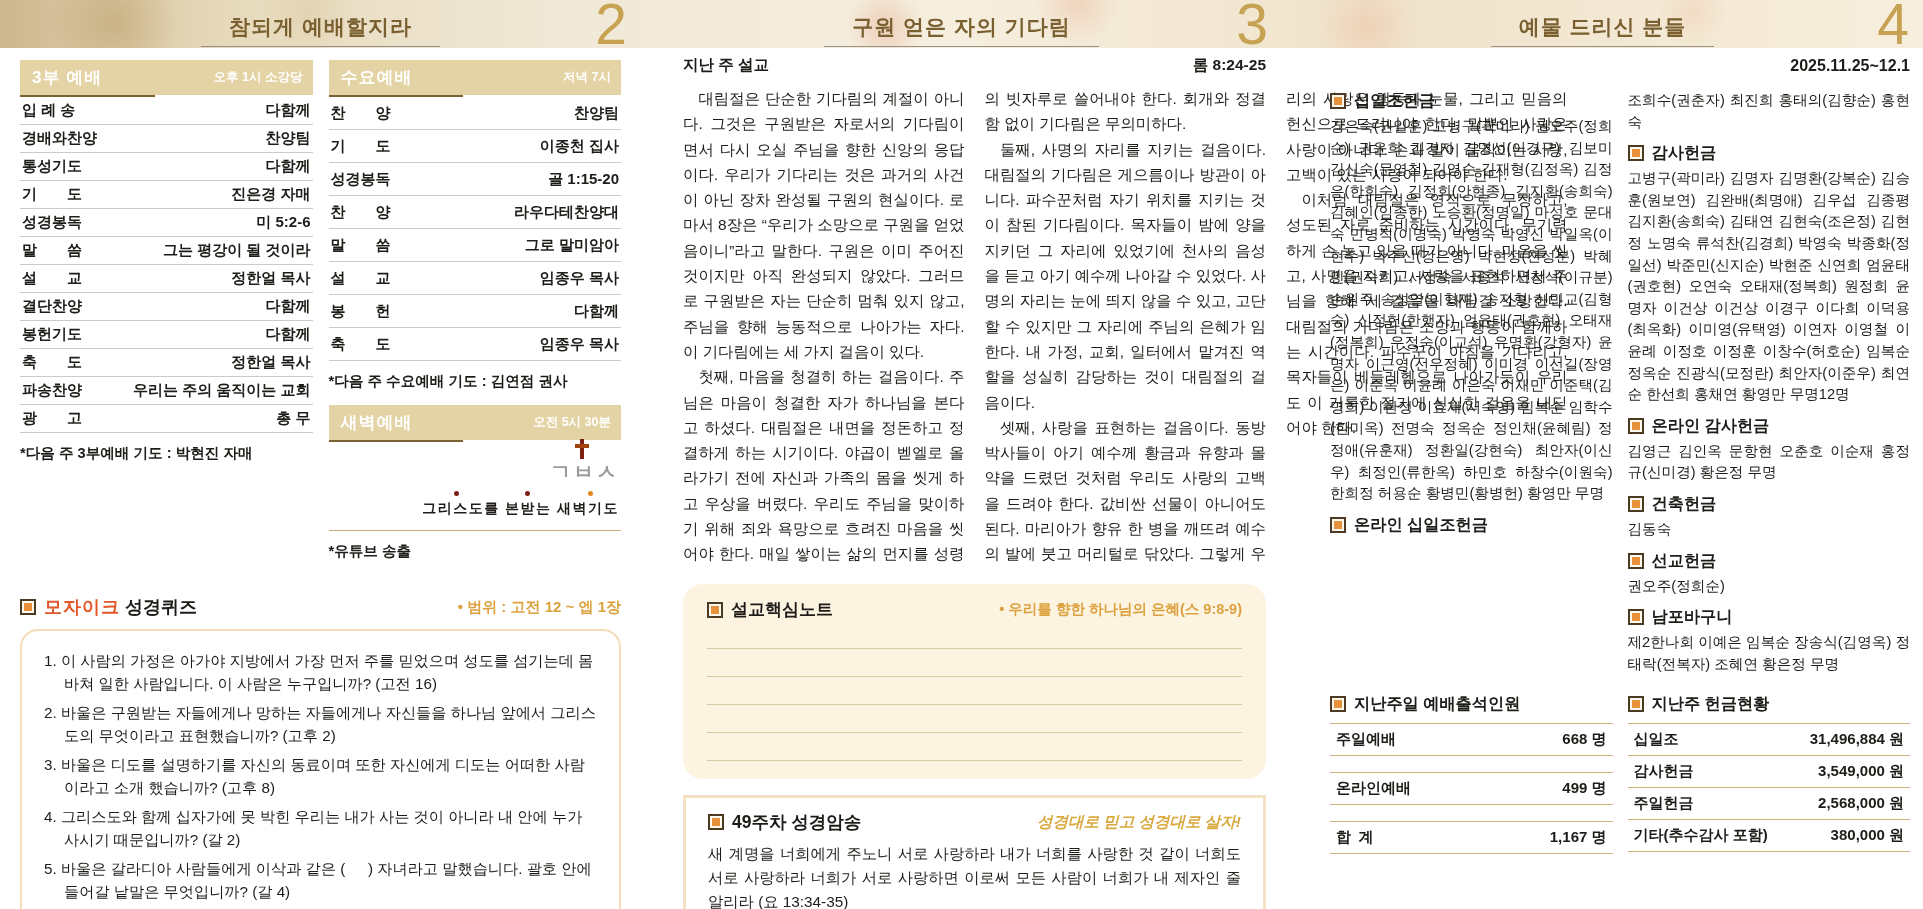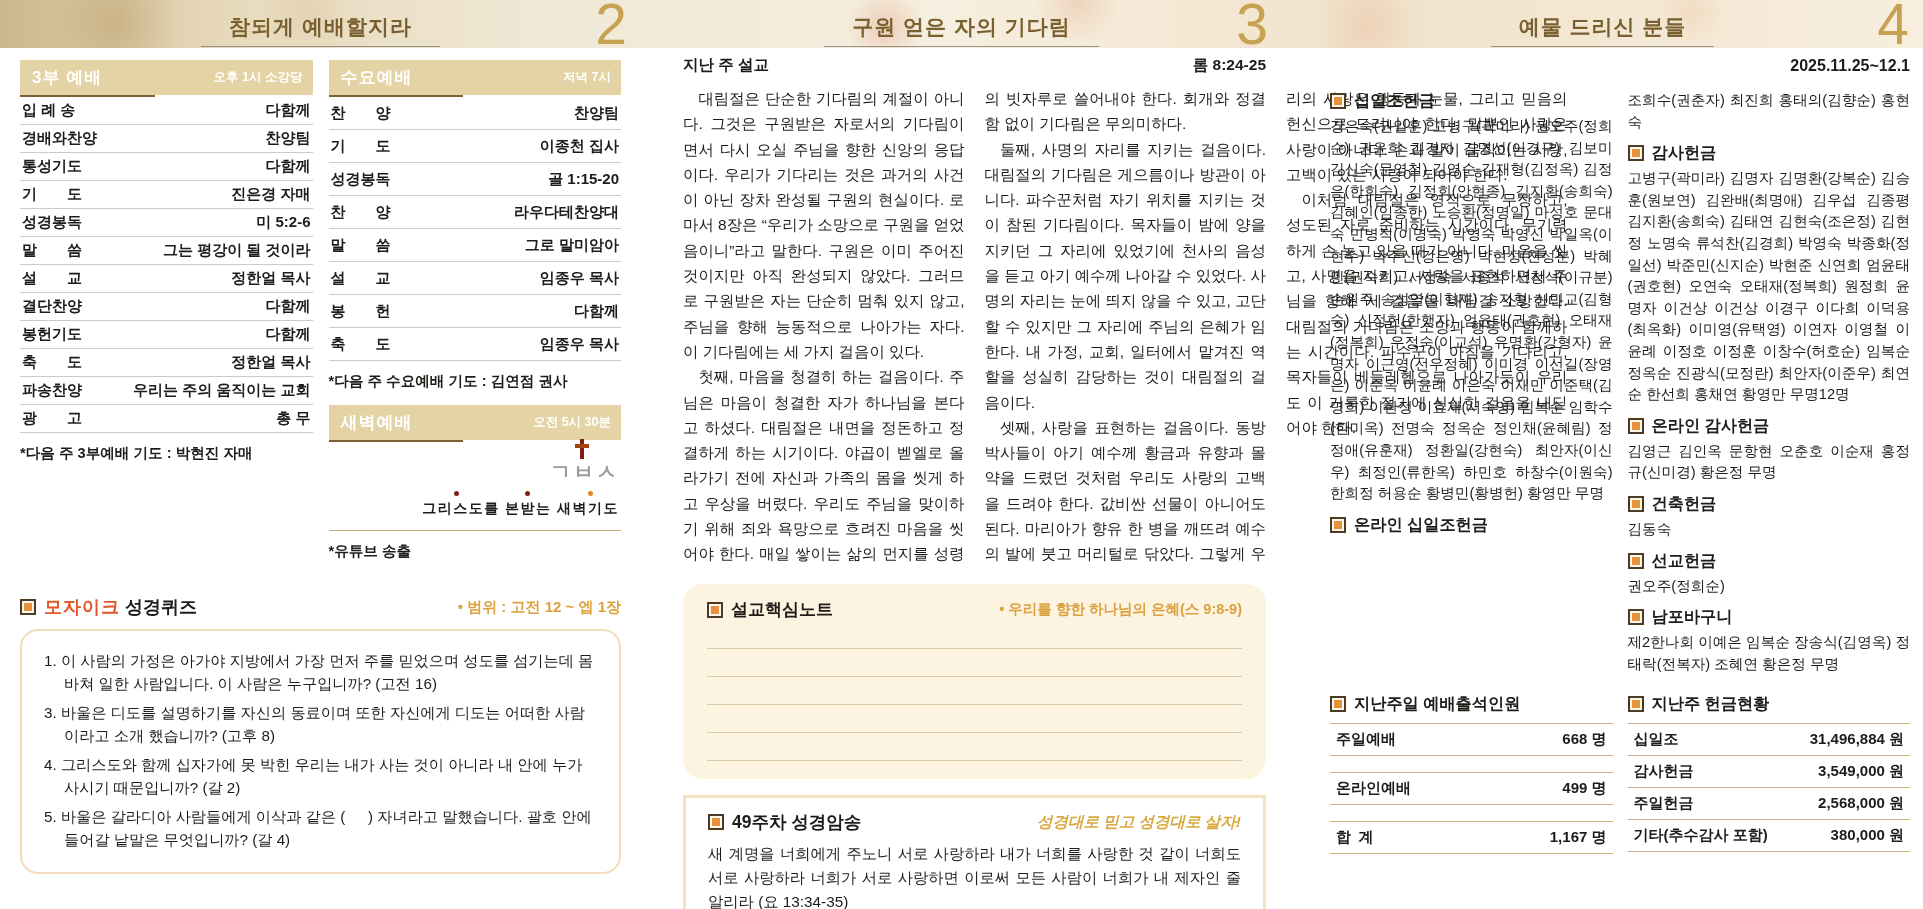--- a/index.html
+++ b/index.html
@@ -215,20 +215,21 @@
       </div>
 
       <div class="sec-head quiz-head">
         <span class="sq"></span>
         <span class="quiz-brand">모자이크</span>
         <span class="quiz-title">성경퀴즈</span>
         <span class="quiz-range">• 범위 : 고전 12 ~ 엡 1장</span>
       </div>
       <div class="quiz-box">
         <div class="quiz-q">1. 이 사람의 가정은 아가야 지방에서 가장 먼저 주를 믿었으며 성도를 섬기는데 몸 바쳐 일한 사람입니다. 이 사람은 누구입니까? (고전 16)</div>
+        <div class="quiz-q">2. 바울은 구원받는 자들에게나 망하는 자들에게나 자신들을 하나님 앞에서 그리스도의 무엇이라고 표현했습니까? (고후 2)</div>
         <div class="quiz-q">3. 바울은 디도를 설명하기를 자신의 동료이며 또한 자신에게 디도는 어떠한 사람이라고 소개 했습니까?  (고후 8)</div>
         <div class="quiz-q">4. 그리스도와 함께 십자가에 못 박힌 우리는 내가 사는 것이 아니라 내 안에 누가 사시기 때문입니까?  (갈 2)</div>
         <div class="quiz-q">5. 바울은 갈라디아 사람들에게 이삭과 같은 (  ) 자녀라고 말했습니다. 괄호 안에 들어갈 낱말은 무엇입니까? (갈 4)</div>
       </div>
 
     </div>
   </div>
 
   <div class="page p3">
     <div class="page-head">

